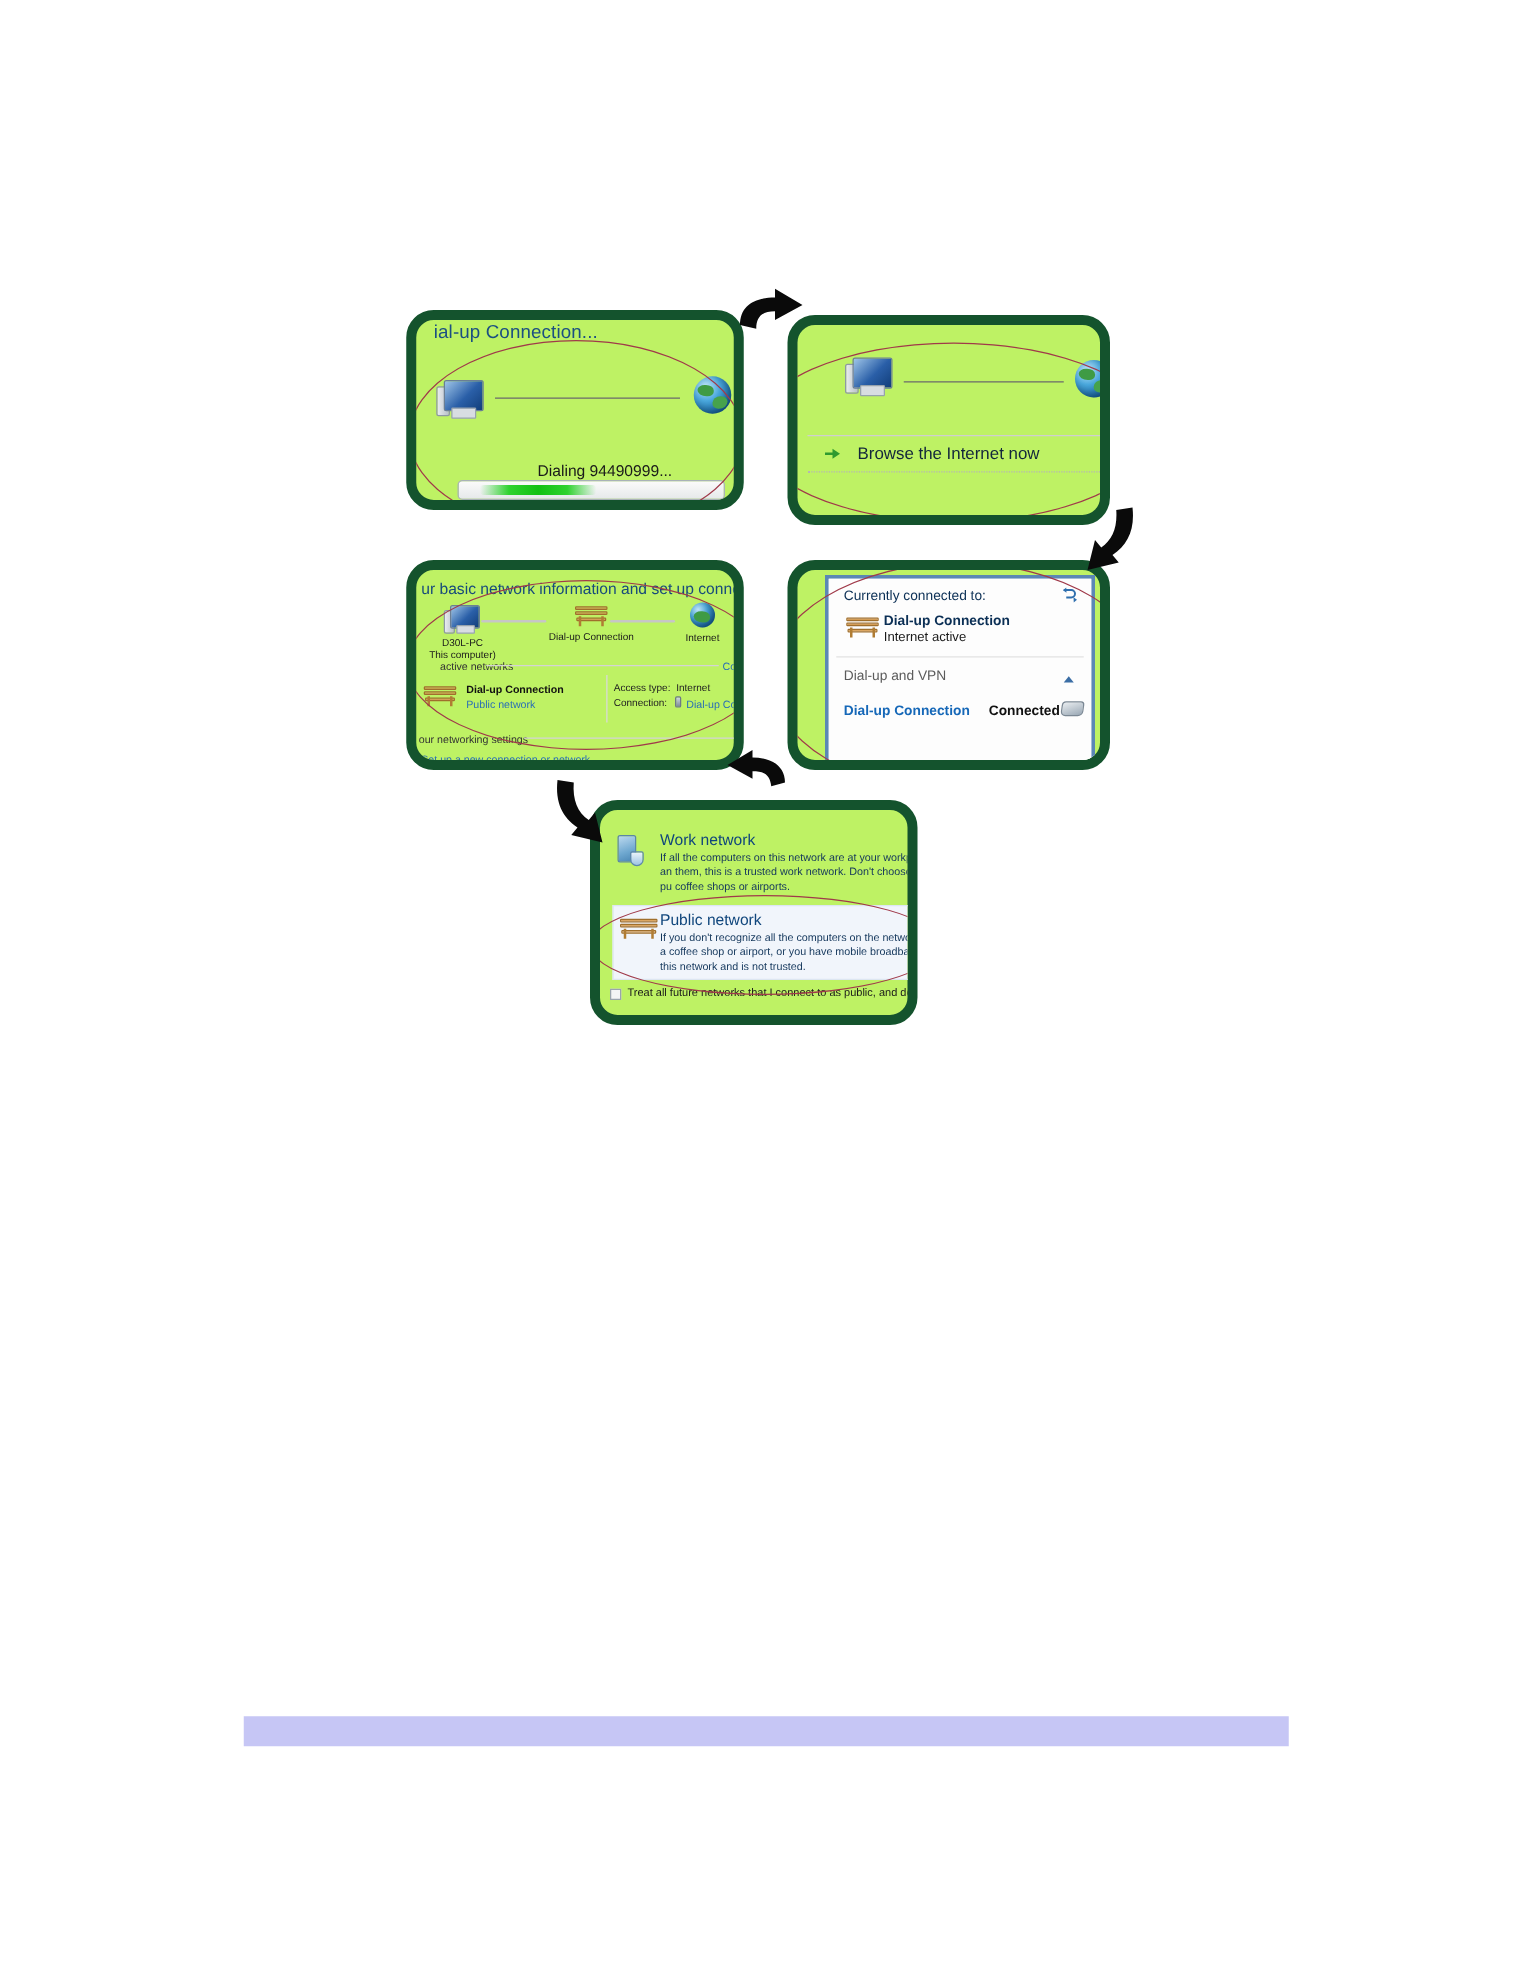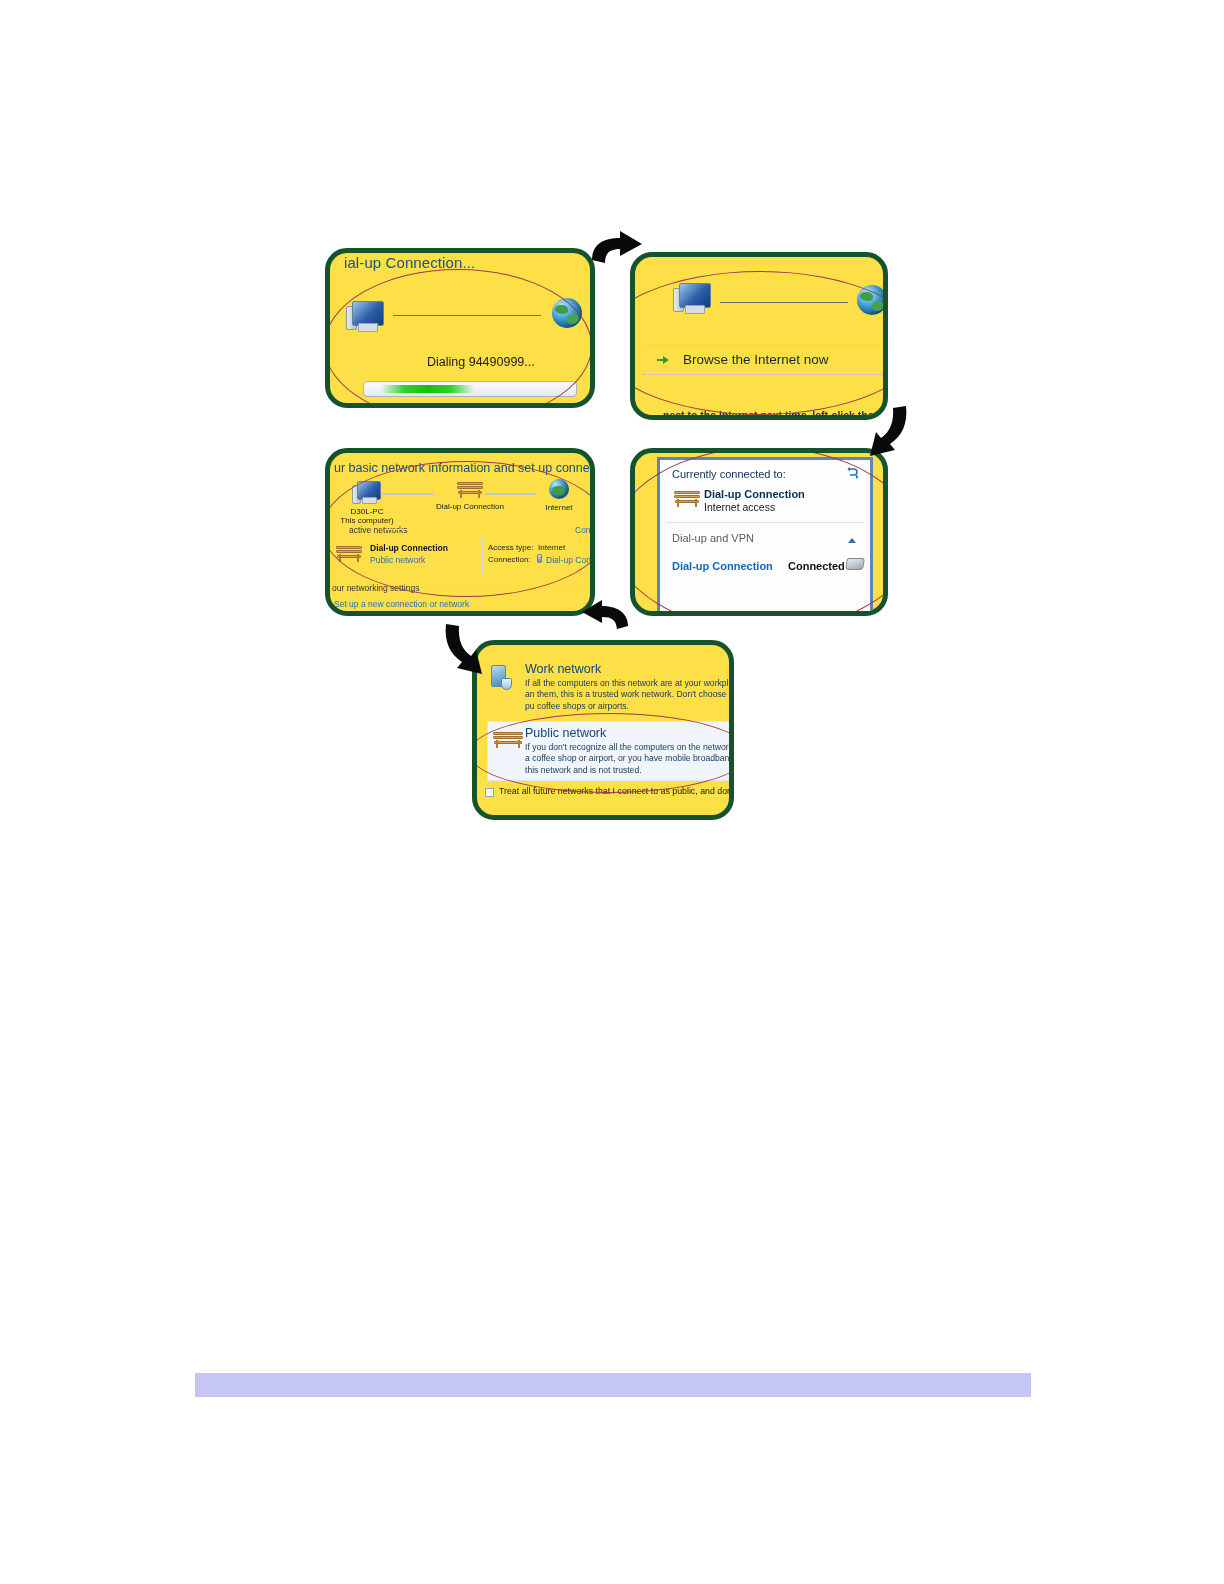--- a/index.html
+++ b/index.html
@@ -16,22 +16,22 @@
   }
 
   .page {
     position: absolute;
     inset: 0;
   }
 
   
   .panel {
     position: absolute;
-    background: #fde047;
-    border: 5px solid #14532d;
+    background: #bef264;
+    border: 8px solid #14532d;
     border-radius: 22px;
     overflow: hidden;
     box-sizing: border-box;
   }
   .panel-inner {
     position: absolute;
     inset: 0;
     overflow: hidden;
   }
 
@@ -450,21 +450,21 @@
       <div class="pc-icon" style="left:16px; top:48px; width:38px; height:32px;">
         <div class="pc-tower"></div>
         <div class="pc-mon"></div>
         <div class="pc-base"></div>
       </div>
 
       <div class="link-line" style="left:63px; top:62px; width:148px;"></div>
 
       <div class="globe" style="left:222px; top:45px;"></div>
 
-      <div class="dial-status" style="left:97px; top:102px;text-align:center;">Dialing 94490999...</div>
+      <div class="dial-status" style="left:97px; top:114px;text-align:center;">Dialing 94490999...</div>
 
       <div class="progress-track" style="left:33px; top:128px; width:212px;">
         <div class="progress-fill"></div>
       </div>
 
       <div class="ellipse-ann" style="left:-6px; top:16px; width:266px; height:152px;"></div>
     </div>
   </div>
 
   <div class="panel" id="panel-browse">
@@ -574,21 +574,21 @@
           </span>
 
           <div class="bench" style="position:absolute; left:14px; top:30px; width:26px;">
             <div class="slat s1"></div>
               <div class="slat s2"></div>
               <div class="slat s3"></div>
             <div class="leg l1"></div>
               <div class="leg l2"></div>
           </div>
           <div class="fly-conn-name">Dial-up Connection</div>
-          <div class="fly-conn-sub">Internet access</div>
+          <div class="fly-conn-sub">Internet active</div>
 
           <div class="fly-divider" style="top:62px;"></div>
 
           <div class="fly-section" style="top:72px;">Dial-up and VPN</div>
           <div class="chevron-up" style="right:14px; top:78px;"></div>
 
           <div class="fly-entry-link" style="top:100px;">Dial-up Connection</div>
           <div class="fly-entry-state" style="left:128px; top:100px;">Connected</div>
           <div class="modem-ic" style="right:6px; top:98px;"></div>
         </div>

